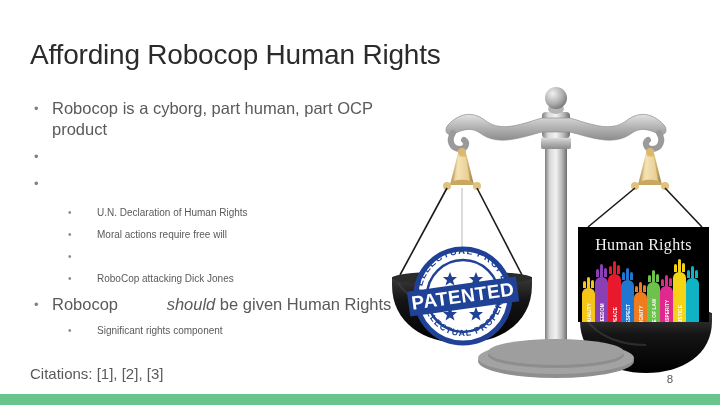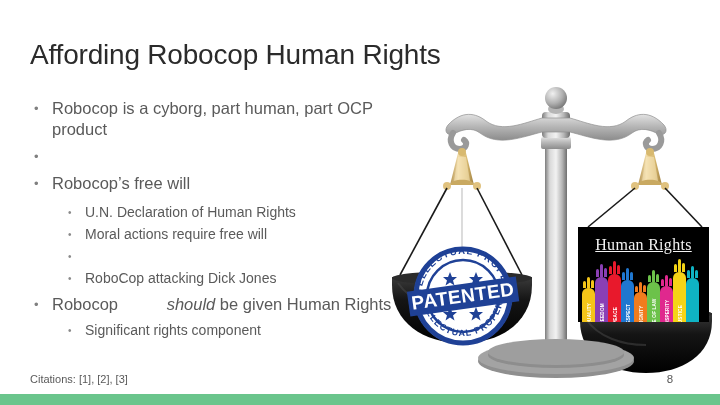--- a/index.html
+++ b/index.html
@@ -15,39 +15,39 @@
 
   
   .body{position:absolute;left:30px;top:98px;width:400px;}
   .l1{display:flex;align-items:flex-start;margin-bottom:6px;}
   .l1 .dot{width:18px;flex:0 0 18px;color:#808080;font-size:13px;line-height:21px;text-align:left;padding-left:4px;}
   .l1 .txt{font-size:16.5px;color:#5a5a5a;line-height:21px;}
   .l1 .txt i{font-style:italic;margin-left:44px;}
 
   .l2{display:flex;align-items:flex-start;margin-bottom:3px;padding-left:38px;}
   .l2 .dot{width:17px;flex:0 0 17px;color:#8a8a8a;font-size:10px;line-height:19px;}
-  .l2 .txt{font-size:14px;color:#5a5a5a;line-height:19px;}
+  .l2 .txt{font-size:10px;color:#5a5a5a;line-height:19px;margin-left:12px;}
 
   .gap-small{height:3px;}
 
   
-  .footer-text{position:absolute;left:30px;top:373px;font-size:11px;color:#5a5a5a;}
+  .footer-text{position:absolute;left:30px;top:365px;font-size:15px;color:#5a5a5a;}
   .slide-num{position:absolute;left:655px;top:373px;width:30px;text-align:center;font-size:11.5px;color:#5a5a5a;}
   .bottom-bar{position:absolute;left:0;bottom:0;width:720px;height:11px;background:#6ac58c;}
 
   
   .scales{position:absolute;left:390px;top:85px;width:330px;height:310px;}
   .scales svg{display:block;}
 
   
   .hr-panel{position:absolute;left:188px;top:142px;width:131px;height:95px;
             background:#000;overflow:hidden;}
   .hr-title{position:absolute;top:9px;left:0;width:100%;text-align:center;
             color:#f2f2f2;font-family:"Liberation Serif",serif;font-size:16px;
-            letter-spacing:0.3px;text-decoration:underline;}
+            letter-spacing:0.3px;}
   .hands{position:absolute;left:0;bottom:0;width:100%;height:55px;}
   .hand{position:absolute;bottom:0;width:13px;border-radius:6px 6px 0 0;}
   .hand span{position:absolute;bottom:4px;left:50%;transform:translateX(-50%) rotate(-90deg);
              transform-origin:center;white-space:nowrap;font-size:4.6px;font-weight:bold;
              color:#fff;letter-spacing:0.2px;}
   .finger{position:absolute;bottom:100%;width:3px;border-radius:2px 2px 0 0;}
 
   
   .stamp{position:absolute;left:14px;top:152px;width:118px;height:118px;}
 </style>
@@ -64,21 +64,20 @@
       <span class="dot">•</span>
       <span class="txt">Robocop is a cyborg, part human, part OCP product</span>
     </div>
 
     <div class="l1">
       <span class="dot">•</span>
     </div>
 
     <div class="l1">
       <span class="dot">•</span>
-      <span class="txt">Robocop’s free will</span>
     </div>
 
     <div class="gap-small"></div>
 
     <div class="l2">
       <span class="dot">•</span>
       <span class="txt">U.N. Declaration of Human Rights</span>
     </div>
     <div class="l2">
       <span class="dot">•</span>

